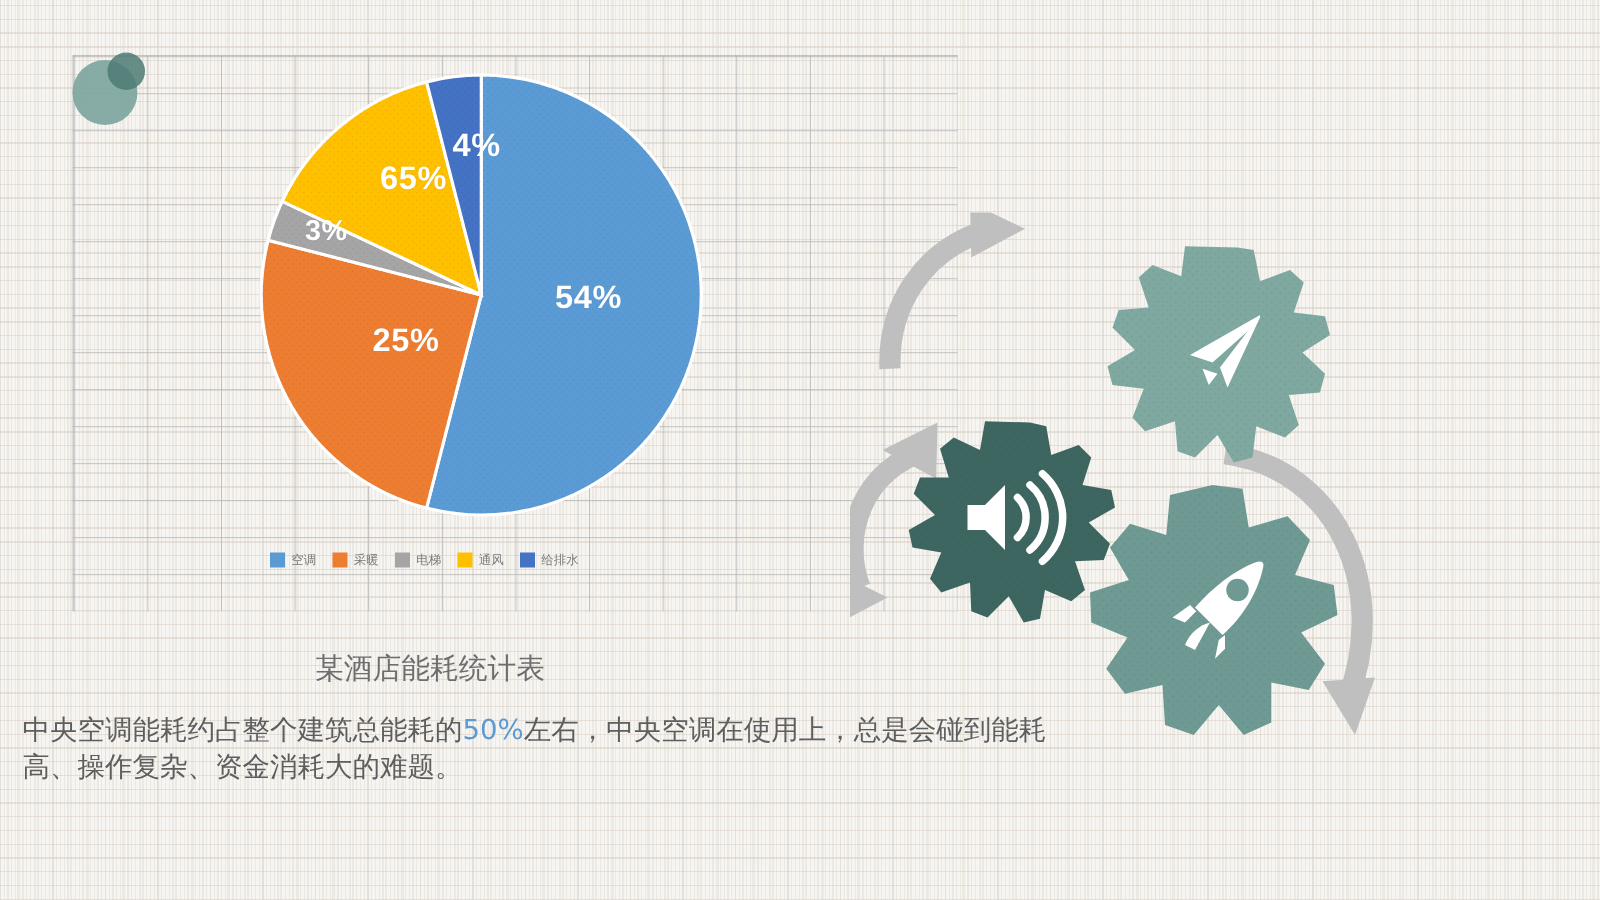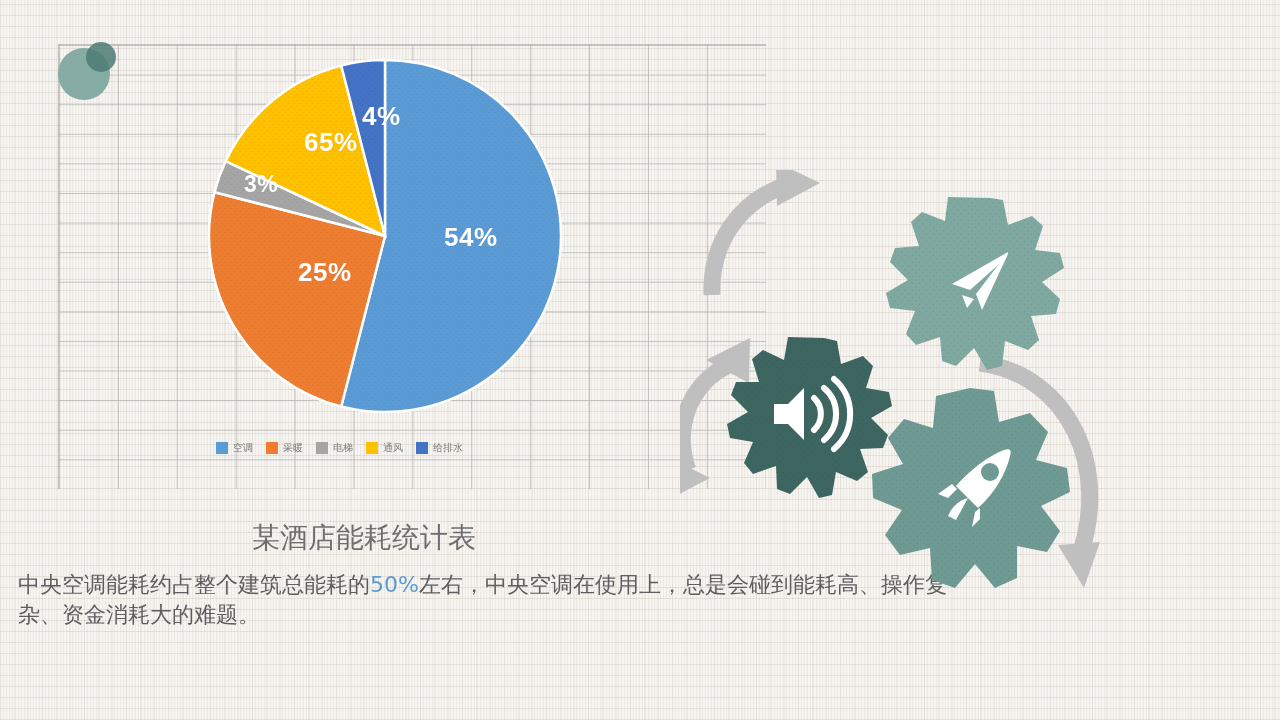--- a/index.html
+++ b/index.html
@@ -125,32 +125,32 @@
     color: #7A7A7A;
     font-family: "DejaVu Sans", "Liberation Sans", sans-serif;
     white-space: nowrap;
   }
 
   
   .chart-caption {
     position: absolute;
     left: 252px;
     top: 519px;
-    font-size: 28px;
+    font-size: 23px;
     color: #6E6E6E;
     font-family: Liberation Sans, sans-serif;
     white-space: nowrap;
   }
 
   
   .body-text {
     position: absolute;
     left: 18px;
     top: 570px;
-    width: 946px;
+    width: 850px;
     font-size: 22px;
     line-height: 30px;
     color: #5E5E5E;
     font-family: "DejaVu Sans", "Liberation Sans", sans-serif;
   }
   .body-text .hl { color: #5B9BD5; }
   .body-text .p2 { display: block; text-indent: 2em; }
 
   
   .gears {

